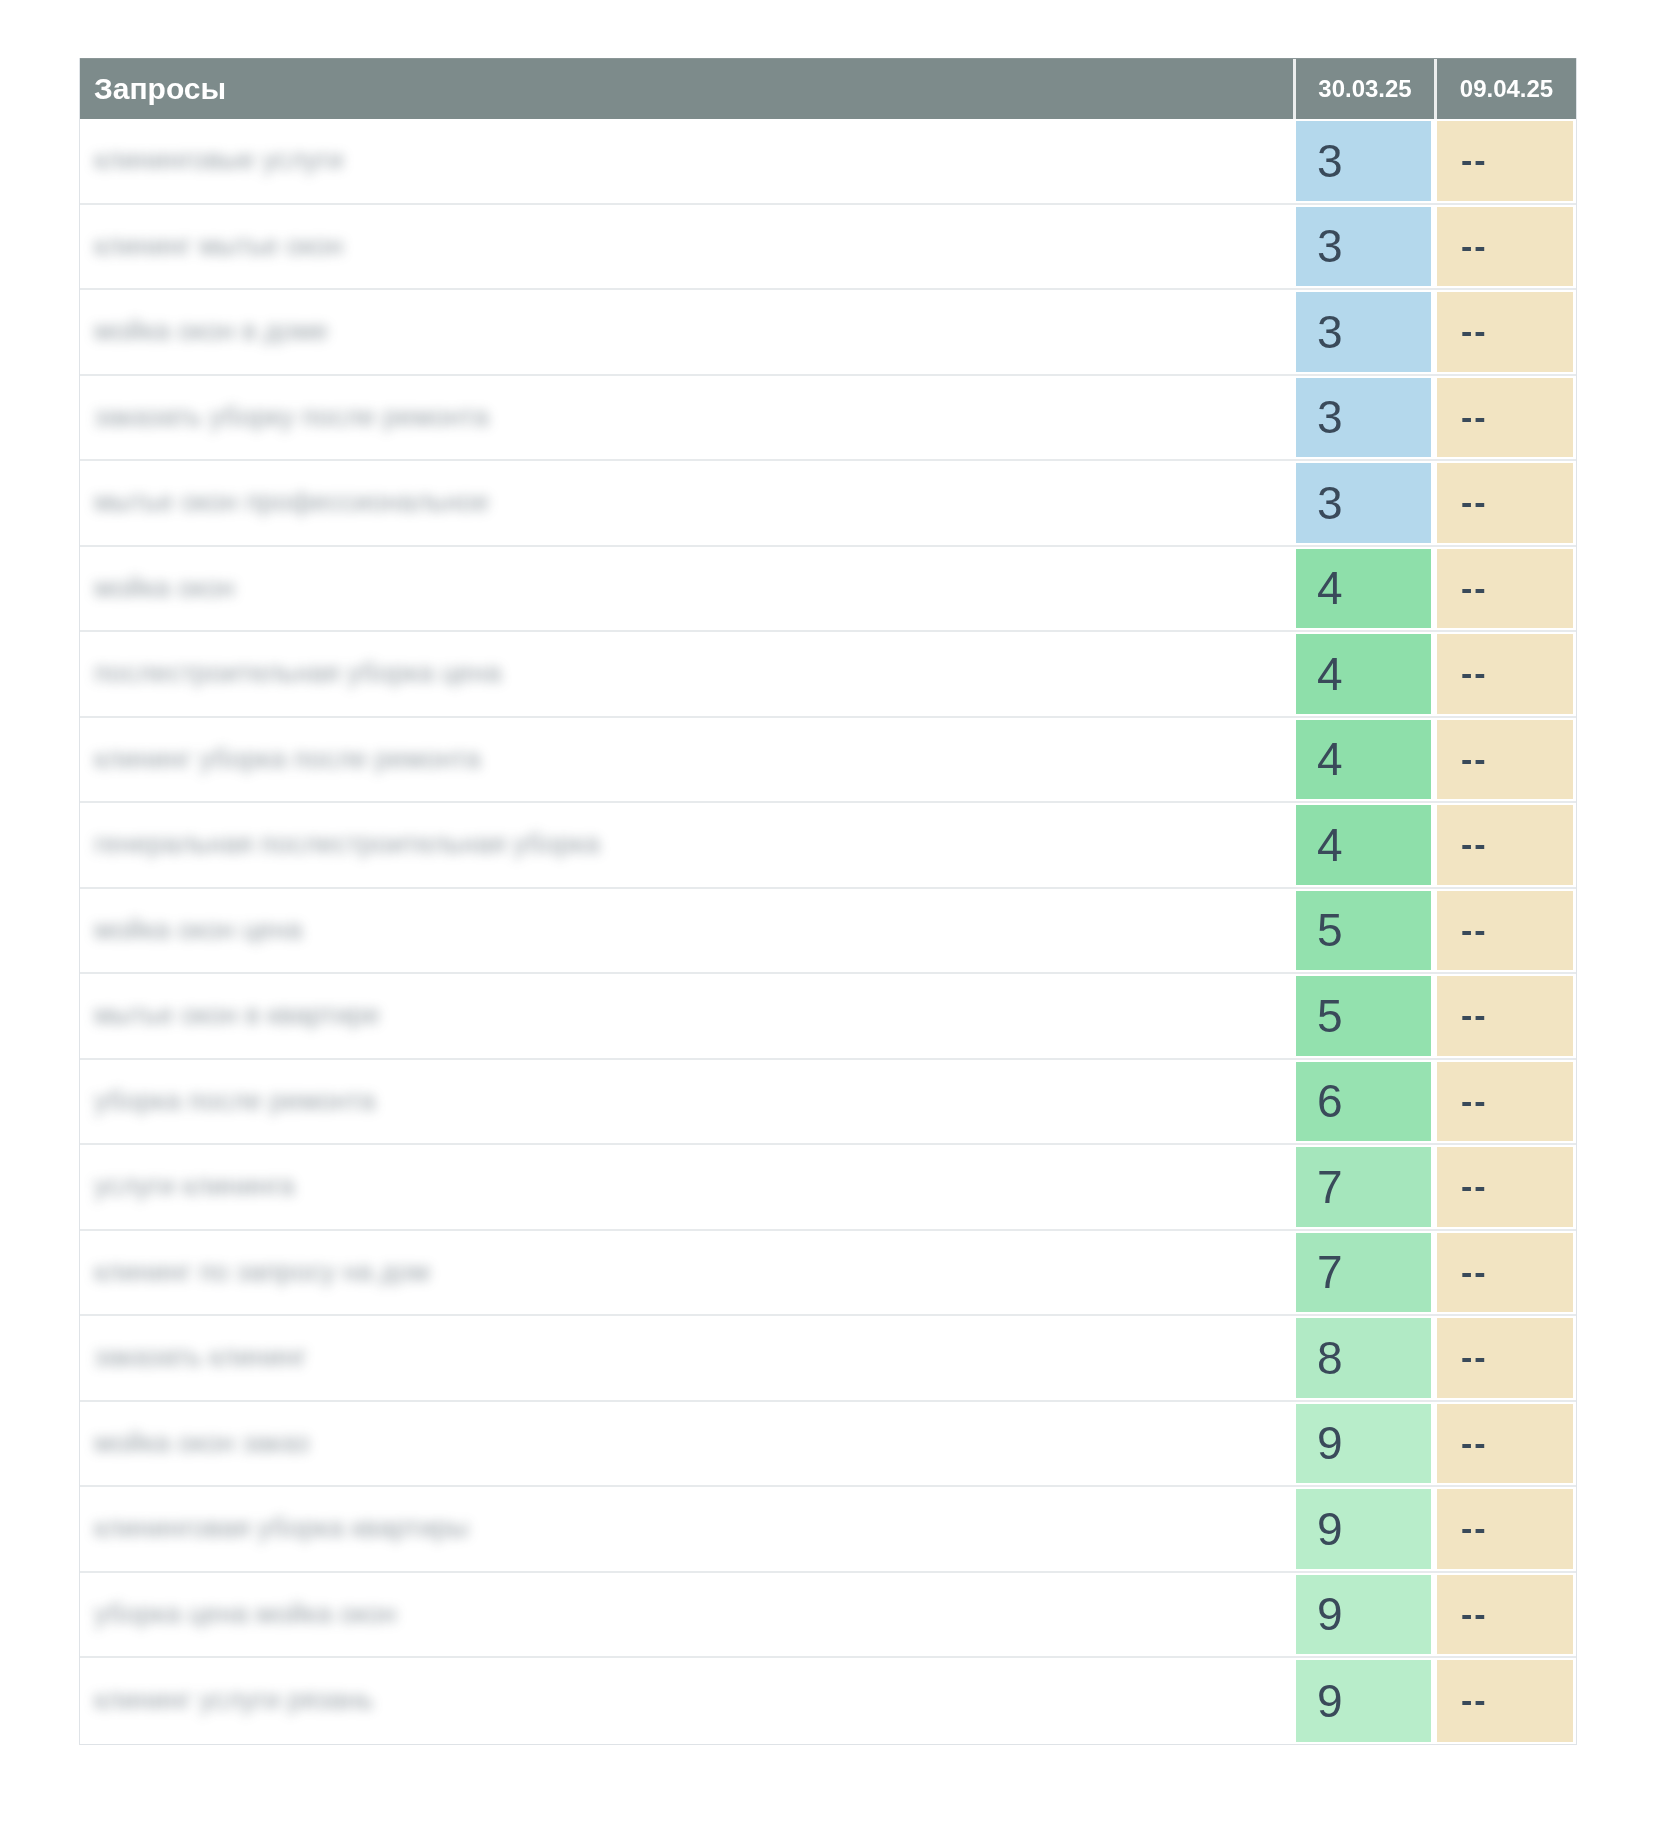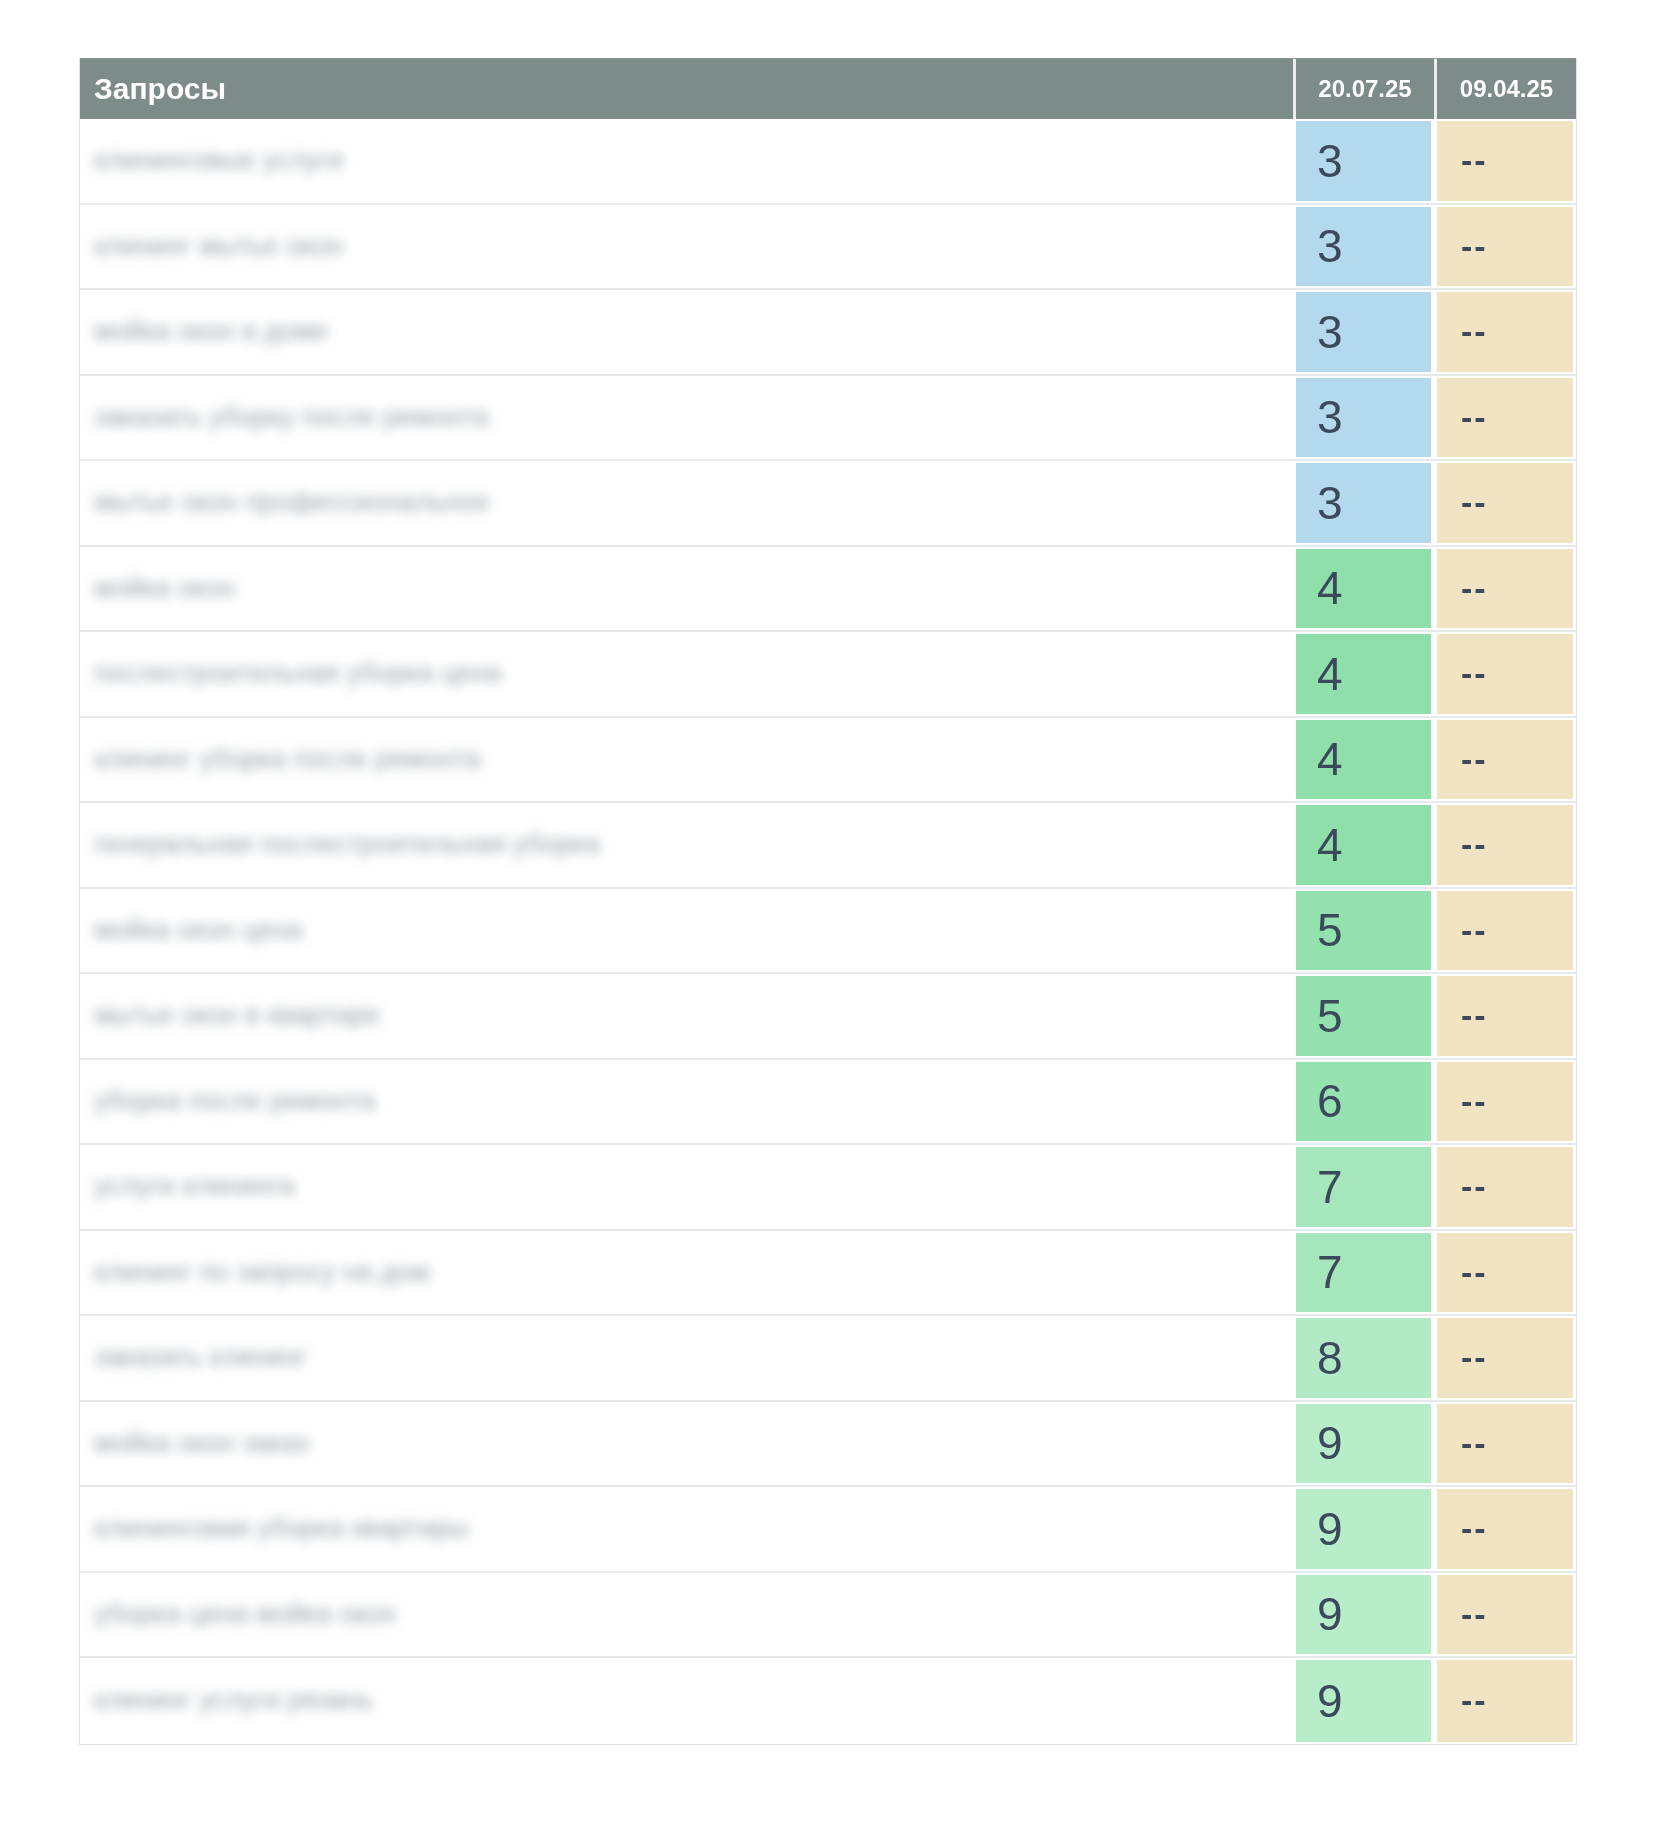--- a/index.html
+++ b/index.html
@@ -92,21 +92,21 @@
 </style>
 </head>
 <body>
 
 <div class="positions-table">
   <div class="thead">
     <div class="th th-queries">
       <span>Запросы</span>
     </div>
     <div class="th th-date">
-      <span>20.07.25</span>
+      <span>30.03.25</span>
     </div>
     <div class="th th-date">
       <span>09.04.25</span>
     </div>
   </div>
   <div class="tbody" id="tbody">
   <div class="tr">
     <div class="td td-query">
       <span class="query-text">клининговые услуги</span>
     </div>

